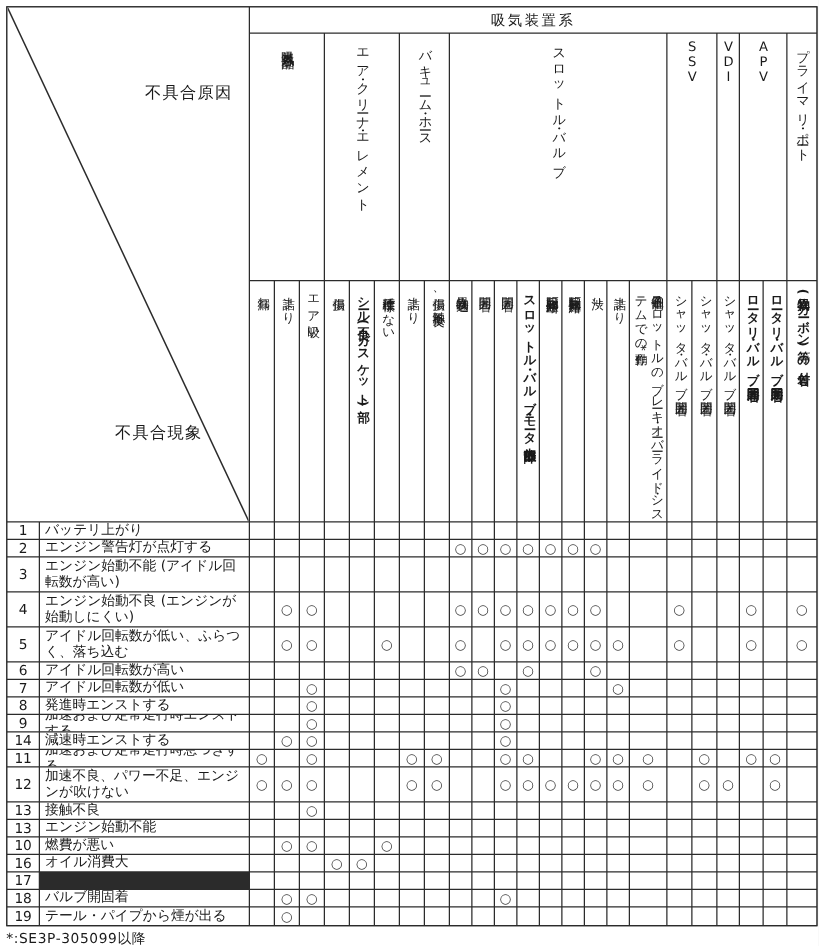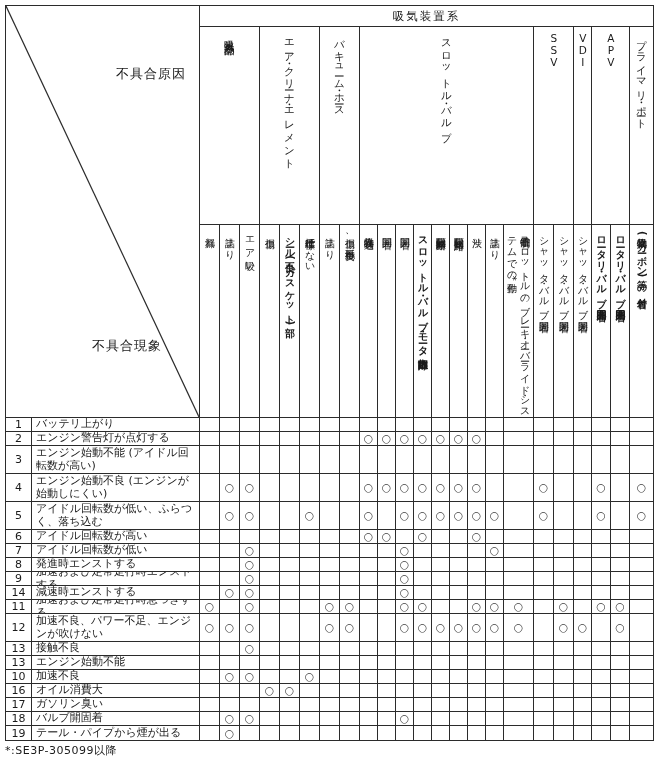--- a/index.html
+++ b/index.html
@@ -696,21 +696,21 @@
       <div class="cell mark" style="grid-area: 17 / 20;"></div>
       <div class="cell mark" style="grid-area: 17 / 21;"></div>
       <div class="cell mark" style="grid-area: 17 / 22;"></div>
       <div class="cell mark" style="grid-area: 17 / 23;"></div>
       <div class="cell mark" style="grid-area: 17 / 24;"></div>
       <div class="cell mark" style="grid-area: 17 / 25;"></div>
       <div class="cell num" style="grid-area: 18 / 1;">
         <span>10</span>
       </div>
       <div class="cell label" style="grid-area: 18 / 2;">
-        <span>加速不良</span>
+        <span>燃費が悪い</span>
       </div>
       <div class="cell mark" style="grid-area: 18 / 3;"></div>
       <div class="cell mark" style="grid-area: 18 / 4;">
         <span>○</span>
       </div>
       <div class="cell mark" style="grid-area: 18 / 5;">
         <span>○</span>
       </div>
       <div class="cell mark" style="grid-area: 18 / 6;"></div>
       <div class="cell mark" style="grid-area: 18 / 7;"></div>
@@ -762,23 +762,20 @@
       <div class="cell mark" style="grid-area: 19 / 18;"></div>
       <div class="cell mark" style="grid-area: 19 / 19;"></div>
       <div class="cell mark" style="grid-area: 19 / 20;"></div>
       <div class="cell mark" style="grid-area: 19 / 21;"></div>
       <div class="cell mark" style="grid-area: 19 / 22;"></div>
       <div class="cell mark" style="grid-area: 19 / 23;"></div>
       <div class="cell mark" style="grid-area: 19 / 24;"></div>
       <div class="cell mark" style="grid-area: 19 / 25;"></div>
       <div class="cell num" style="grid-area: 20 / 1;">
         <span>17</span>
-      </div>
-      <div class="cell label" style="grid-area: 20 / 2;">
-        <span>ガソリン臭い</span>
       </div>
       <div class="cell mark" style="grid-area: 20 / 3;"></div>
       <div class="cell mark" style="grid-area: 20 / 4;"></div>
       <div class="cell mark" style="grid-area: 20 / 5;"></div>
       <div class="cell mark" style="grid-area: 20 / 6;"></div>
       <div class="cell mark" style="grid-area: 20 / 7;"></div>
       <div class="cell mark" style="grid-area: 20 / 8;"></div>
       <div class="cell mark" style="grid-area: 20 / 9;"></div>
       <div class="cell mark" style="grid-area: 20 / 10;"></div>
       <div class="cell mark" style="grid-area: 20 / 11;"></div>

